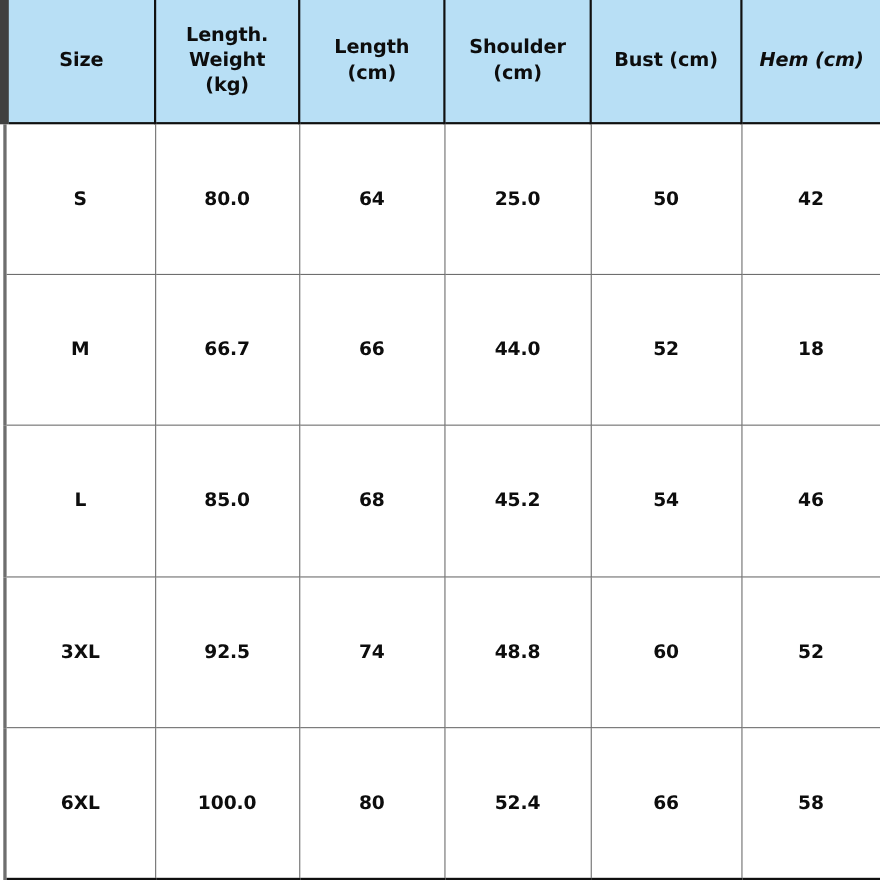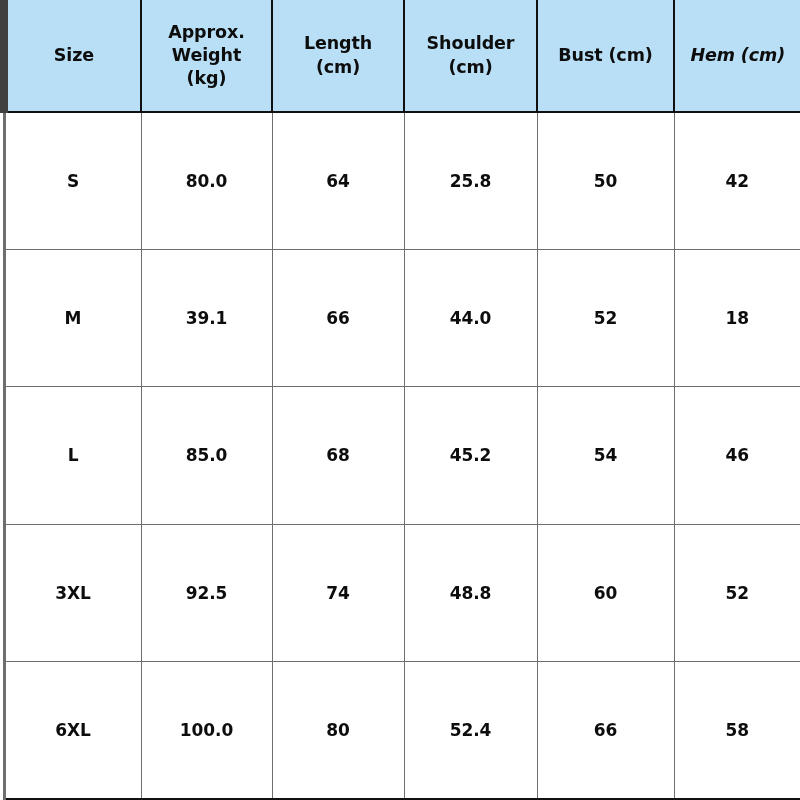--- a/index.html
+++ b/index.html
@@ -79,43 +79,43 @@
     <col class="c0">
       <col class="c1">
       <col class="c2">
       <col class="c3">
       <col class="c4">
       <col class="c5">
   </colgroup>
   <thead>
     <tr>
       <th>Size</th>
-      <th>Approx.
+      <th>Length.
 Weight
 (kg)</th>
       <th>Length
 (cm)</th>
       <th>Shoulder
 (cm)</th>
       <th>Bust (cm)</th>
       <th>Hem (cm)</th>
     </tr>
   </thead>
   <tbody id="chart-body">
       <tr>
         <td>S</td>
         <td>80.0</td>
         <td>64</td>
-        <td>25.8</td>
+        <td>25.0</td>
         <td>50</td>
         <td>42</td>
       </tr>
       <tr>
         <td>M</td>
-        <td>39.1</td>
+        <td>66.7</td>
         <td>66</td>
         <td>44.0</td>
         <td>52</td>
         <td>18</td>
       </tr>
       <tr>
         <td>L</td>
         <td>85.0</td>
         <td>68</td>
         <td>45.2</td>

